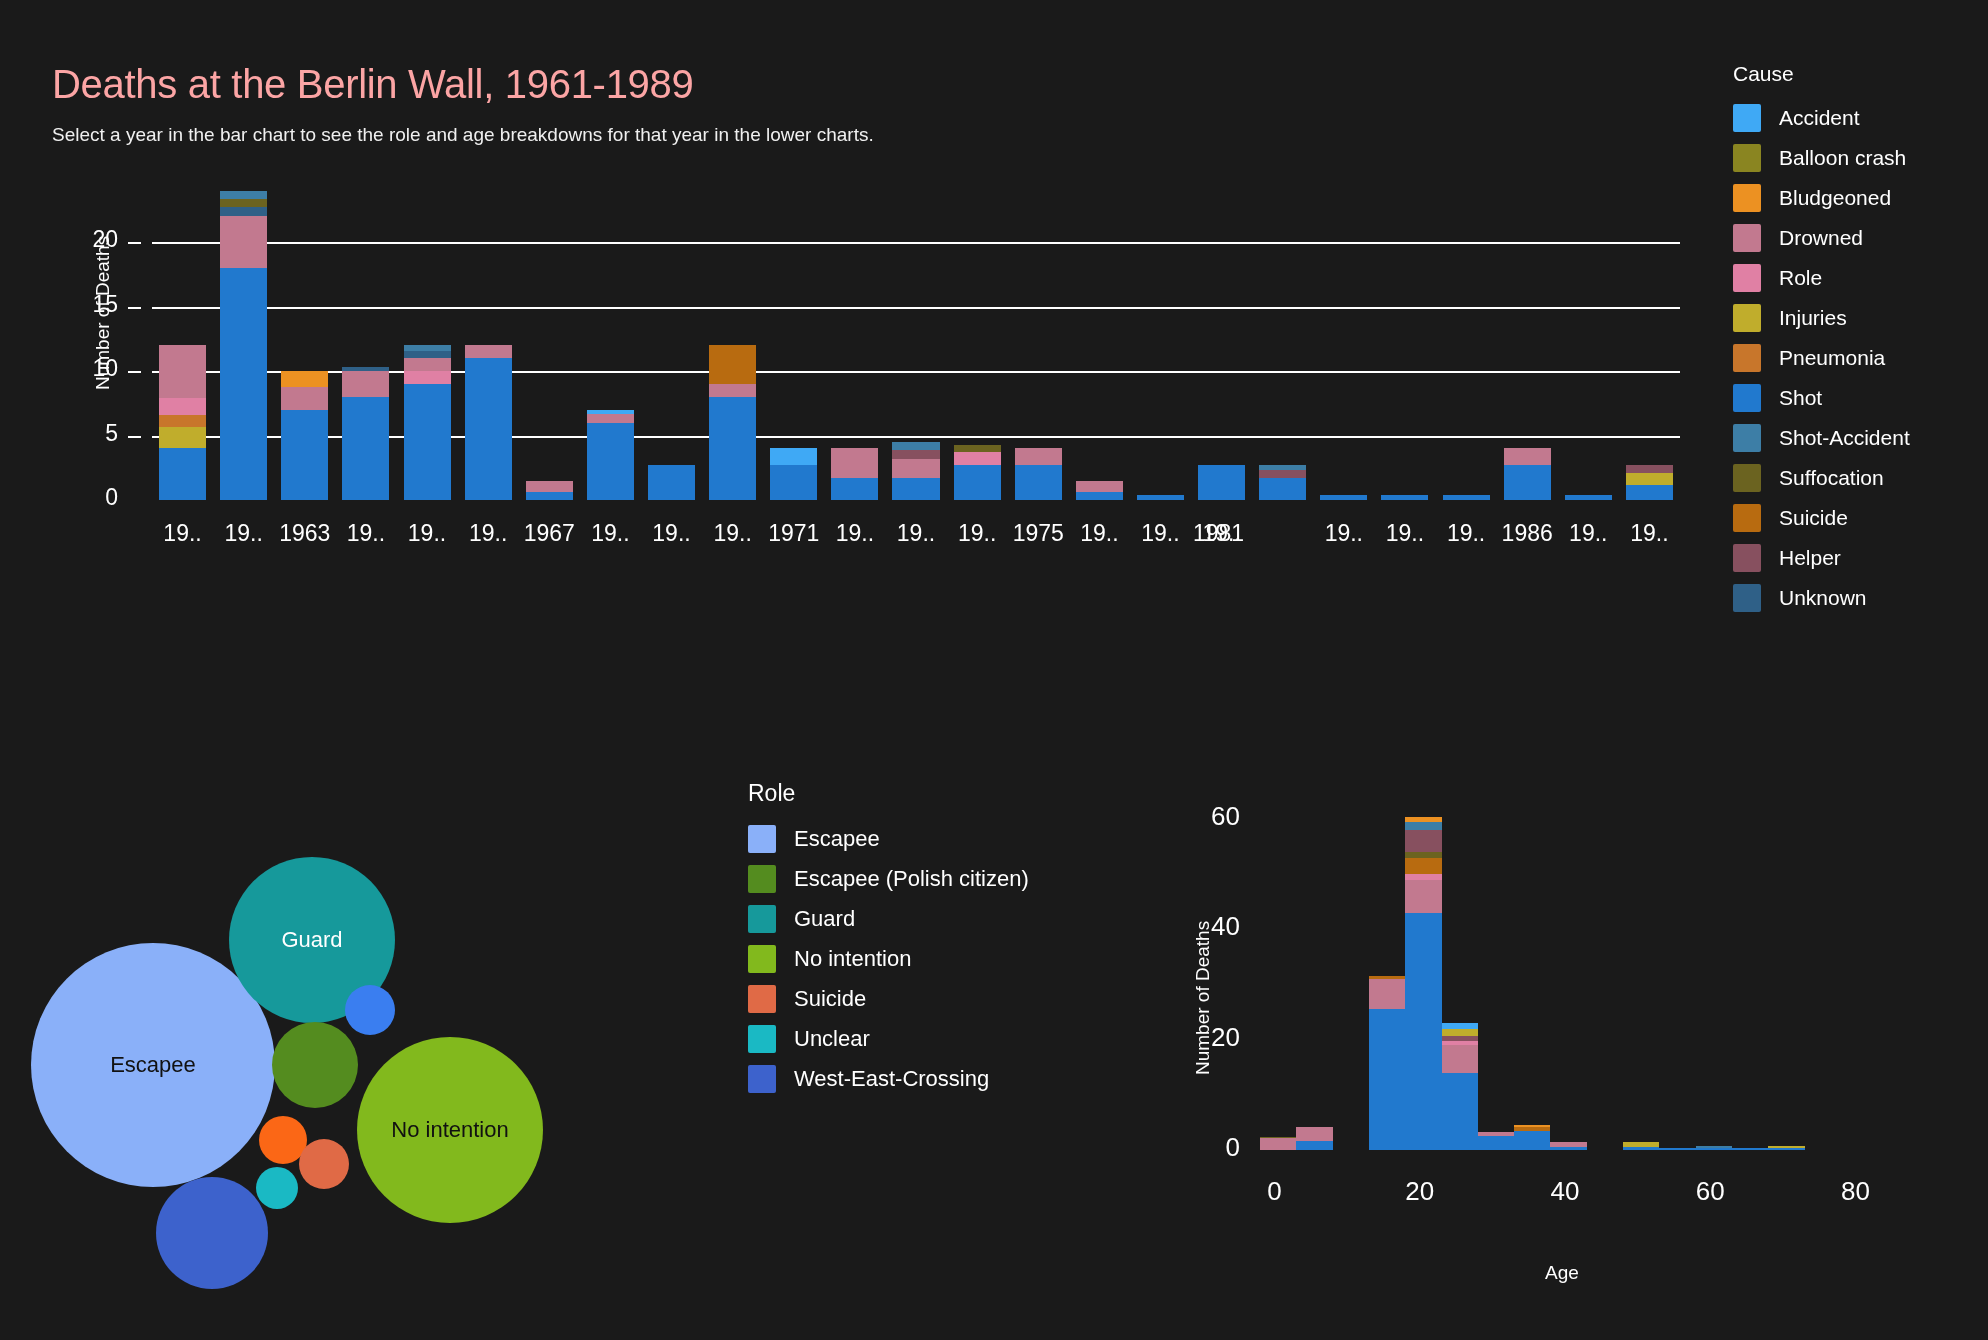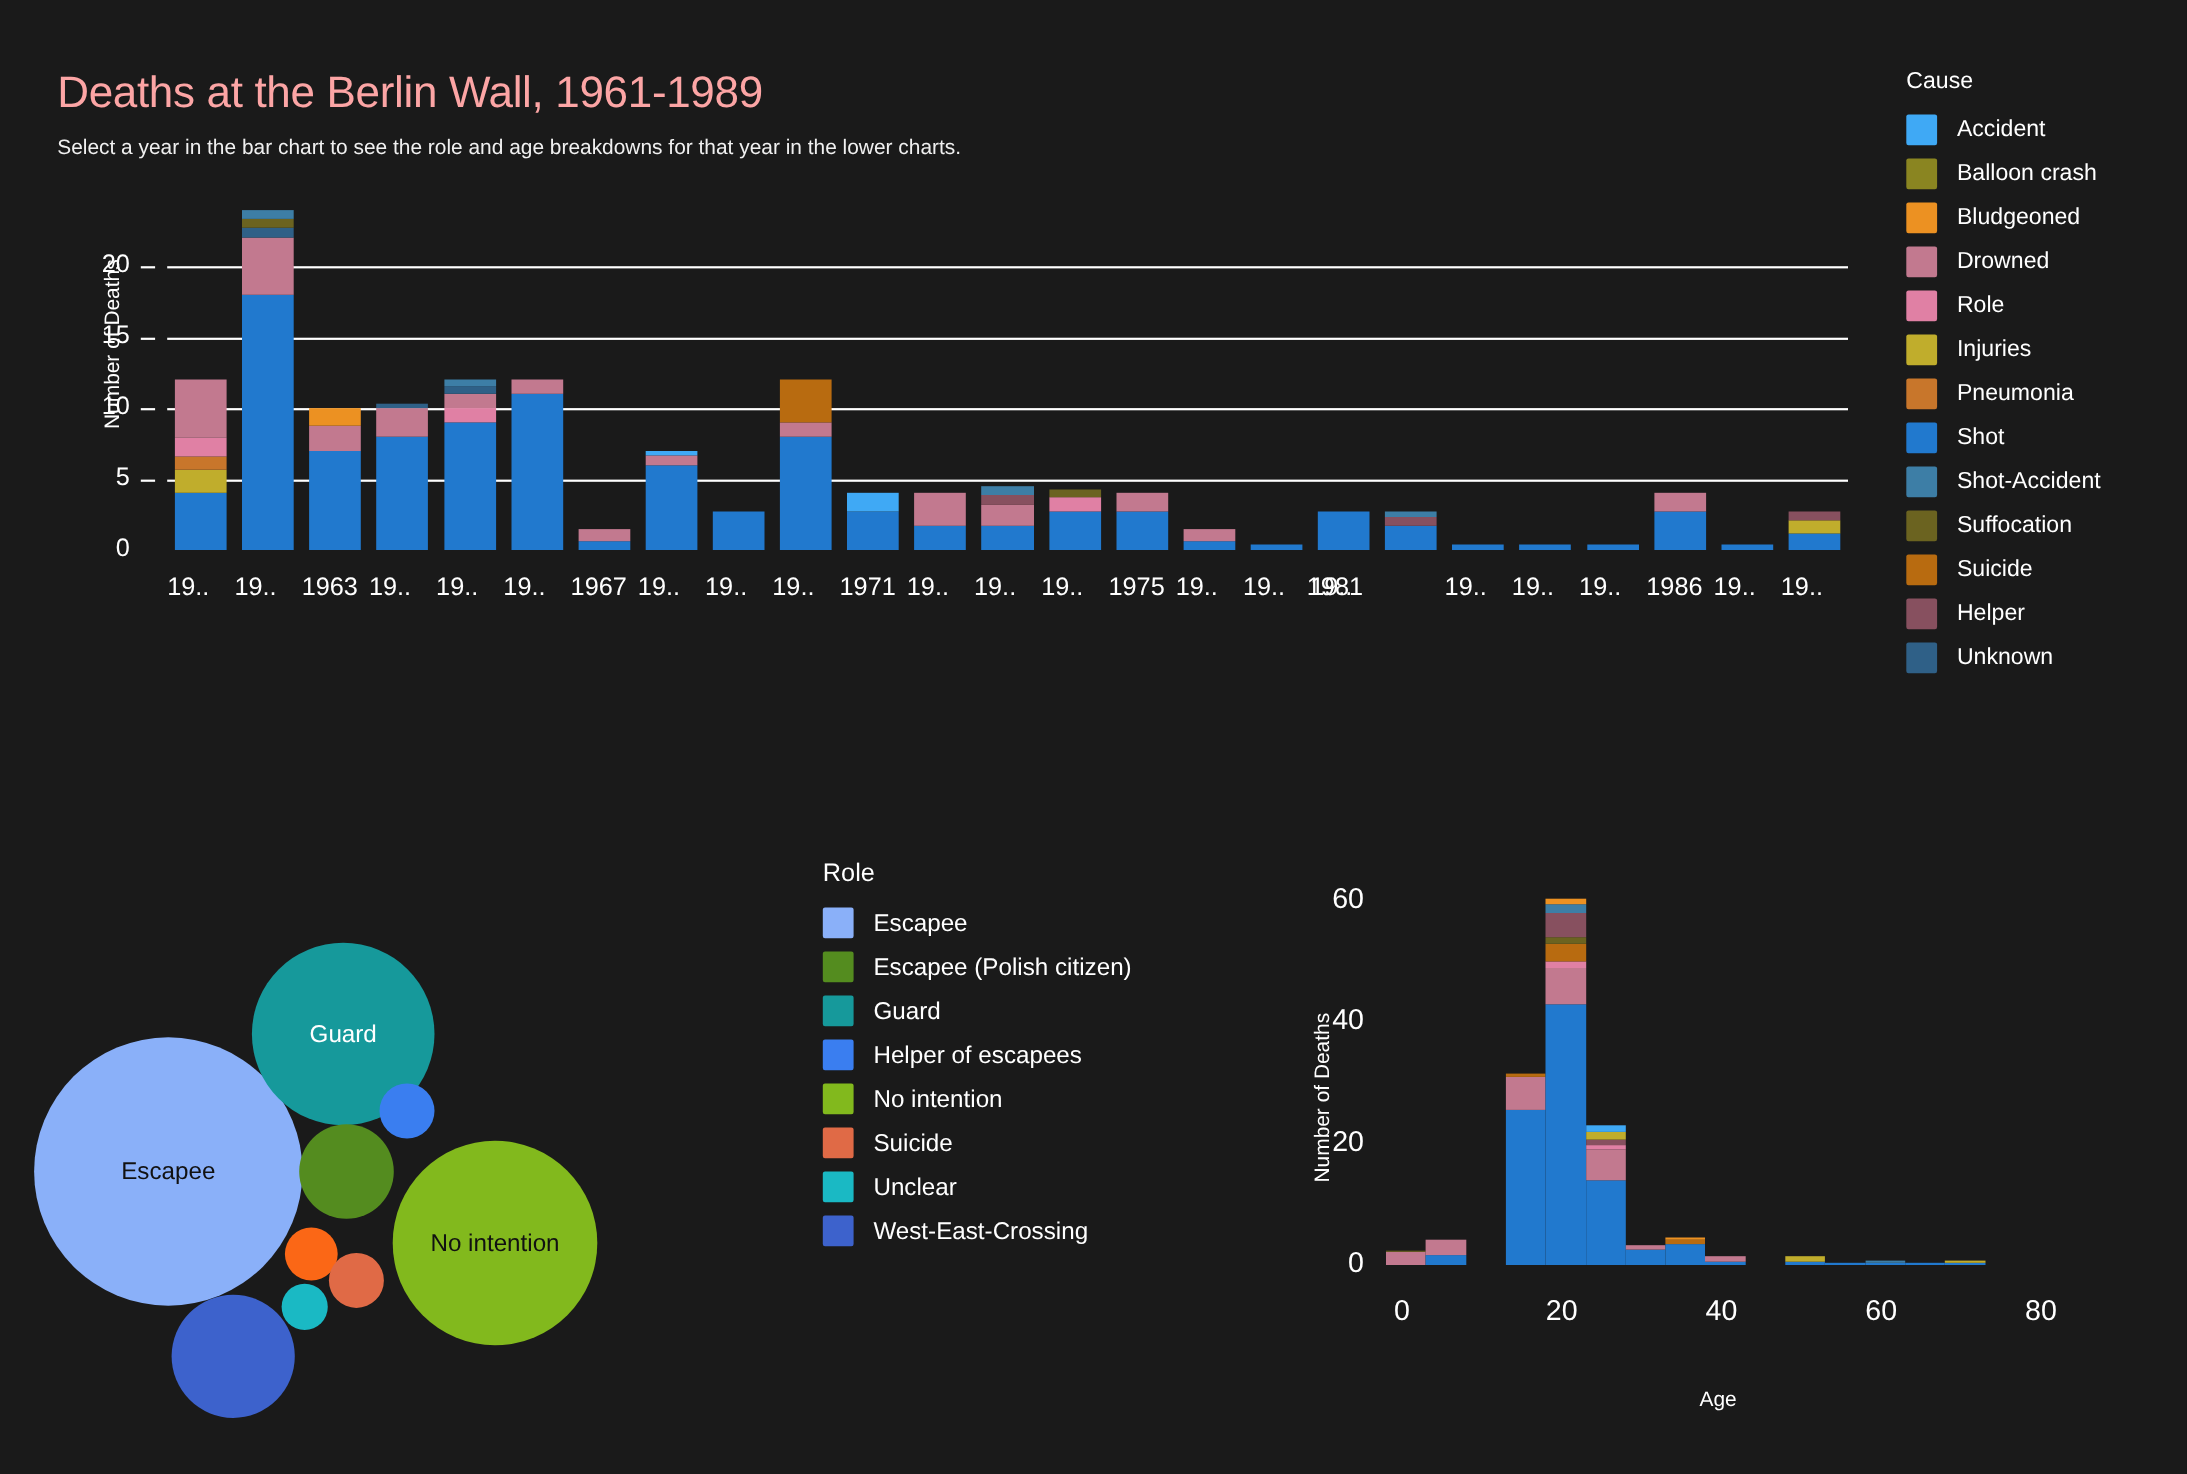--- a/index.html
+++ b/index.html
@@ -29,21 +29,21 @@
   .yaxis-title{
     position:absolute;font-size:19px;color:#ffffff;
     transform:rotate(-90deg);transform-origin:left top;white-space:nowrap;
   }
   .grid-line{position:absolute;height:2px;background:#ffffff;}
   .ytick-label{position:absolute;font-size:23px;color:#ffffff;text-align:right;}
   .ytick-dash{position:absolute;width:13px;height:2px;background:#ffffff;}
   .bar-col{position:absolute;bottom:0;}
   .bar-seg{position:absolute;width:100%;}
   .xtick-label{
-    position:absolute;font-size:23px;color:#ffffff;
+    position:absolute;font-size:23px;color:#ffffff;text-align:center;
     white-space:nowrap;
   }
 
   
   #bubbles{position:absolute;left:0px;top:720px;width:720px;height:620px;}
   .bubble{position:absolute;border-radius:50%;display:flex;align-items:center;justify-content:center;}
   .bubble-label{font-size:22px;white-space:nowrap;}
 
   
   .role-legend{position:absolute;left:748px;top:780px;width:400px;}
@@ -305,24 +305,20 @@
       </div>
       <div class="role-row">
         <div class="role-swatch" style="background: rgb(84, 140, 31);"></div>
         <div class="role-label">Escapee (Polish citizen)</div>
       </div>
       <div class="role-row">
         <div class="role-swatch" style="background: rgb(22, 153, 155);"></div>
         <div class="role-label">Guard</div>
       </div>
       <div class="role-row">
-        <div class="role-swatch" style="background: rgb(58, 126, 240);"></div>
-        <div class="role-label">Helper of escapees</div>
-      </div>
-      <div class="role-row">
         <div class="role-swatch" style="background: rgb(130, 185, 29);"></div>
         <div class="role-label">No intention</div>
       </div>
       <div class="role-row">
         <div class="role-swatch" style="background: rgb(224, 106, 70);"></div>
         <div class="role-label">Suicide</div>
       </div>
       <div class="role-row">
         <div class="role-swatch" style="background: rgb(26, 185, 196);"></div>
         <div class="role-label">Unclear</div>

